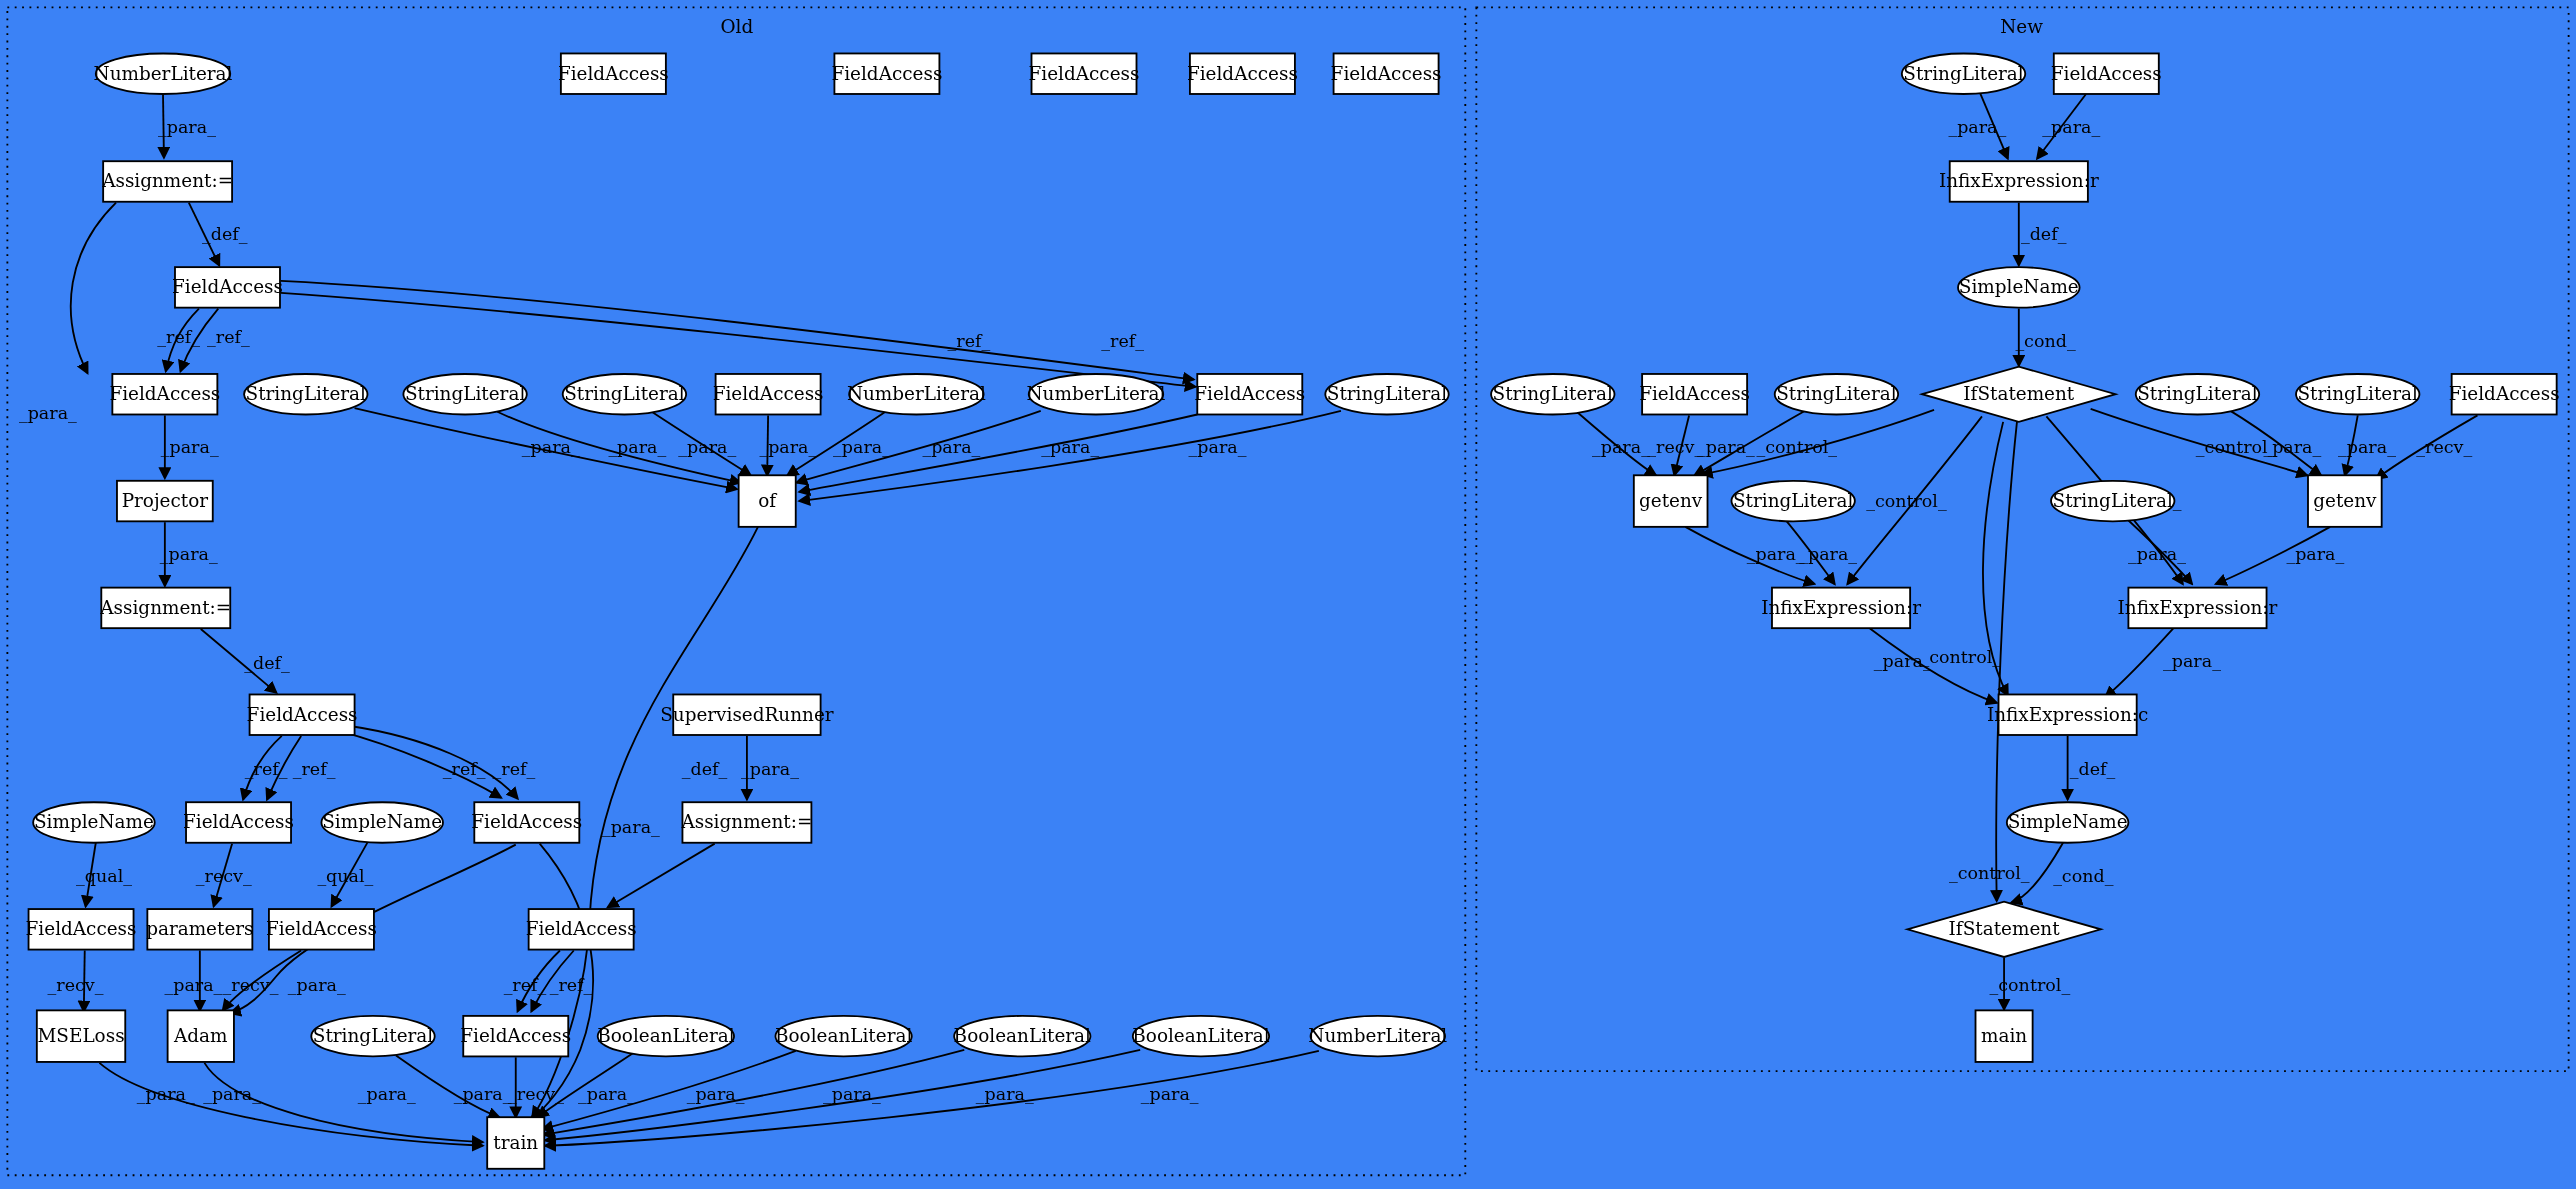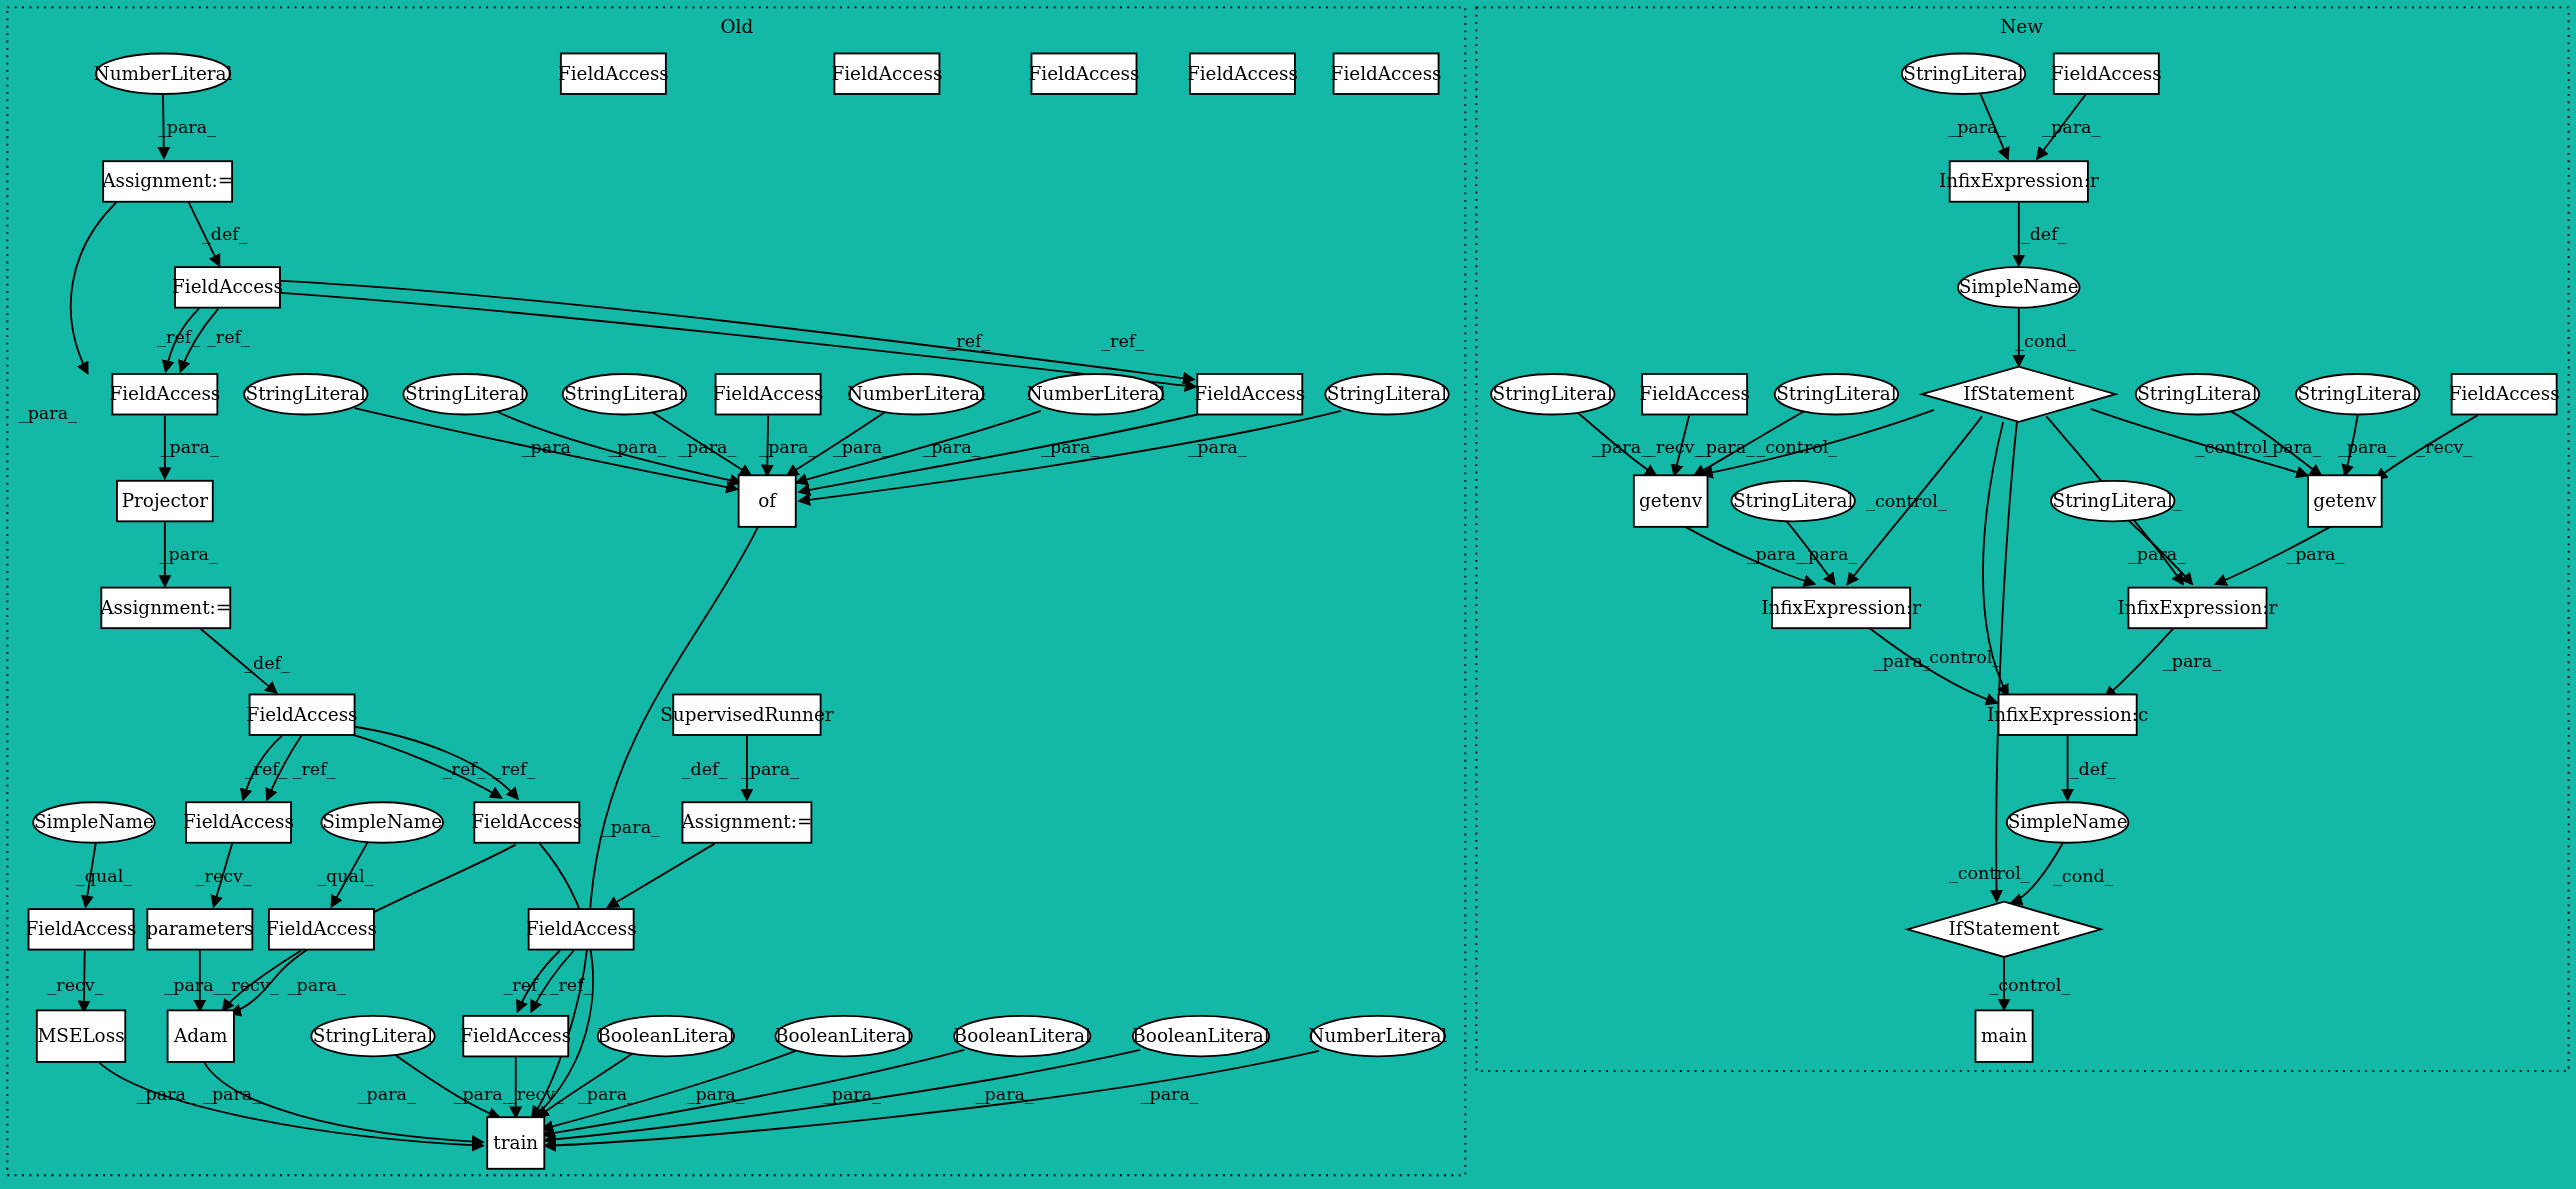--- a/index.html
+++ b/index.html
@@ -4,21 +4,21 @@
 <style>
   html, body {
     margin: 0;
     padding: 0;
     background: #ffffff;
   }
   #root {
     position: relative;
     width: 2576px;
     height: 1190px;
-    background: #14b8a6;
+    background: #3b82f6;
     font-family: "DejaVu Serif", "Liberation Serif", serif;
     overflow: hidden;
   }
   svg.graph {
     position: absolute;
     top: 0; left: 0;
     width: 2576px;
     height: 1190px;
   }
   .cluster-rect {

